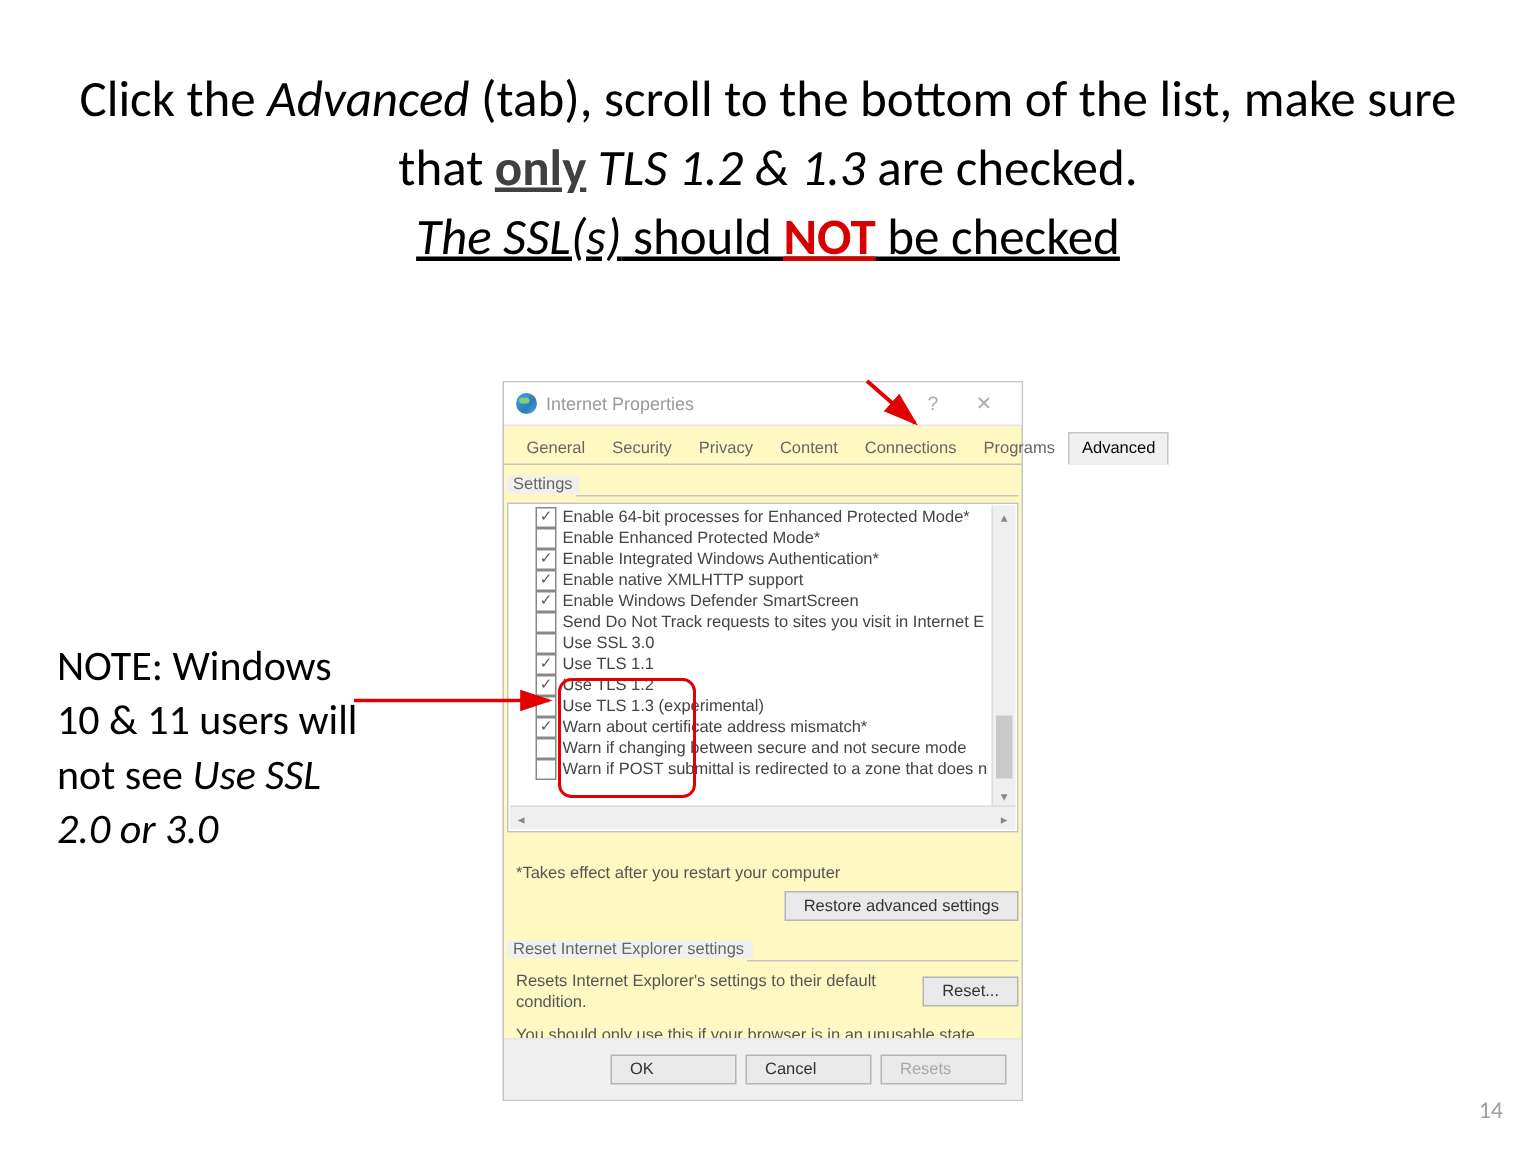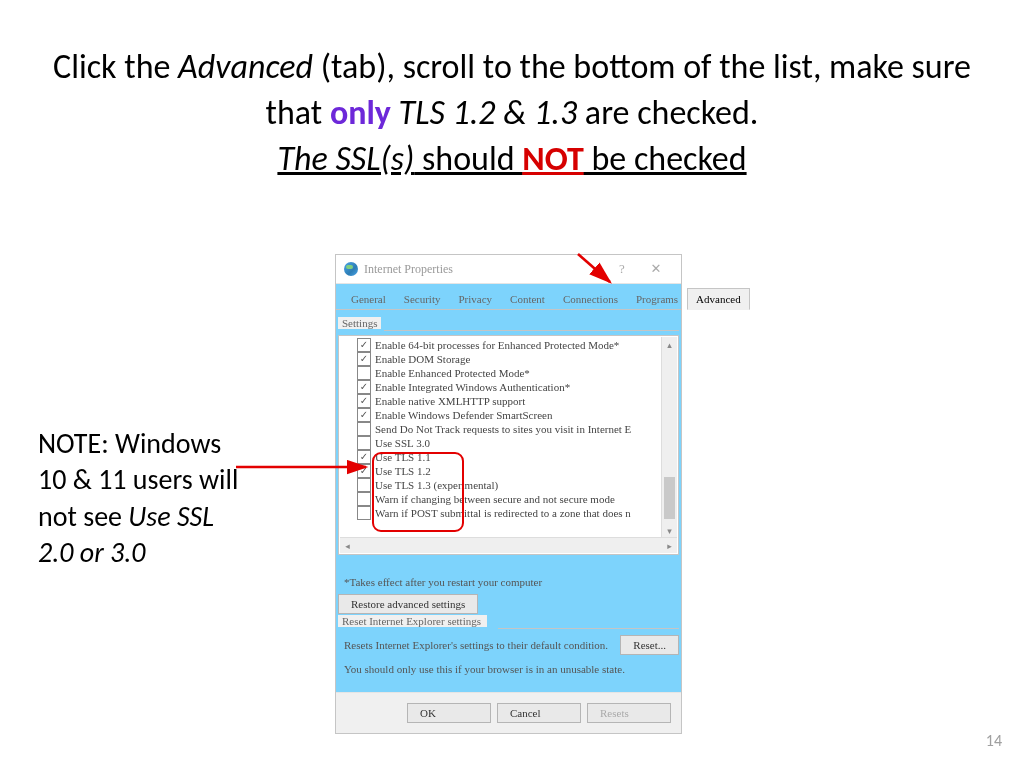--- a/index.html
+++ b/index.html
@@ -1,28 +1,28 @@
 <!DOCTYPE html>
 <html><head>
 <meta charset="utf-8">
 <style>
   html,body{margin:0;padding:0;width:1024px;height:768px;font-family:Calibri,Arial,sans-serif;background:#fff;color:#000;overflow:hidden}
   .slide{position:relative;width:1024px;height:768px}
   .heading{position:absolute;left:50px;right:50px;top:44px;text-align:center;font-size:34px;line-height:1.35}
   .heading .ital{font-style:italic}
-  .heading .only{color:#6d28d9;font-weight:700;}
+  .heading .only{color:#404040;font-weight:700;text-decoration:underline}
   .heading .not{color:#d60000;font-weight:700;text-decoration:underline}
   .heading .ul{text-decoration:underline}
   .heading .ul .ital{}
   .note{position:absolute;left:38px;top:426px;width:210px;font-size:28px;line-height:1.3}
   .note .ital{font-style:italic}
   .pagenum{position:absolute;right:22px;bottom:18px;color:#a0a0a0;font-size:16px}
 
   
-  .dlg{position:absolute;left:335px;top:254px;width:345px;height:478px;background:#7dd3fc;border:1px solid #c5c5c5;font-family:Liberation Serif, serif;font-size:11px;color:#555}
+  .dlg{position:absolute;left:335px;top:254px;width:345px;height:478px;background:#fef9c3;border:1px solid #c5c5c5;font-family:Liberation Sans, sans-serif;font-size:11px;color:#555}
   .titlebar{height:28px;line-height:28px;padding:0 8px;background:#fff;border-bottom:1px solid #e5e5e5;display:flex;align-items:center}
   .titlebar .globe{width:14px;height:14px;margin-right:6px;border-radius:50%;background:linear-gradient(135deg,#4aa5e8 0%,#2d7db5 60%,#4aa5e8 100%);position:relative}
   .titlebar .globe::after{content:"";position:absolute;left:2px;top:3px;width:7px;height:4px;background:#7fcf7f;border-radius:2px}
   .titlebar .title{flex:1;color:#9a9a9a;font-size:12px}
   .titlebar .winbtn{width:34px;text-align:center;color:#aaa;font-size:13px}
   .tabs{display:flex;padding:4px 6px 0 6px;gap:0;border-bottom:1px solid #c5c5c5;font-size:11px}
   .tab{padding:4px 8px;color:#666;border:1px solid transparent;border-bottom:none;cursor:pointer}
   .tab.active{background:#f0f0f0;border:1px solid #c5c5c5;border-bottom:1px solid #f0f0f0;margin-bottom:-1px;color:#000}
   .body{padding:8px 2px}
   .fieldset{position:relative;margin-top:6px;padding-top:6px}
@@ -35,21 +35,21 @@
   .cb{width:12px;height:12px;border:1px solid #888;margin-right:4px;display:inline-flex;align-items:center;justify-content:center;font-size:10px;color:#555;flex:0 0 auto}
   .cb.checked::before{content:"✓";display:block;line-height:10px}
   .vscroll{position:absolute;right:1px;top:1px;bottom:16px;width:15px;background:#efefef;border-left:1px solid #ddd}
   .vscroll .arrow{height:15px;display:flex;align-items:center;justify-content:center;color:#888;font-size:9px}
   .vscroll .thumb{position:absolute;left:2px;right:2px;top:140px;height:42px;background:#c9c9c9}
   .hscroll{position:absolute;left:1px;right:1px;bottom:1px;height:15px;background:#efefef;border-top:1px solid #ddd;display:flex;justify-content:space-between;align-items:center}
   .hscroll .arrow{width:15px;text-align:center;color:#888;font-size:9px}
   .caption{font-size:11px;color:#555;margin:21px 0 6px 6px}
   .btn{display:inline-block;border:1px solid #b5b5b5;background:#e9e9e9;padding:3px 12px;font-size:11px;color:#333;cursor:pointer}
   .btn.disabled{color:#aaa}
-  .rightbtn{text-align:left;margin:2px 0 4px 0}
+  .rightbtn{text-align:right;margin:2px 0 4px 0}
   .resetrow{display:flex;align-items:center;gap:10px;margin-top:6px;padding-left:6px}
   .resetrow .txt{flex:1;font-size:11px;color:#555;line-height:1.3}
   .footer{position:absolute;left:0;right:0;bottom:0;height:40px;background:#f0f0f0;border-top:1px solid #e5e5e5;display:flex;justify-content:flex-end;align-items:center;gap:6px;padding-right:10px}
   .footer .btn{min-width:58px;text-align:left}
   .redbox{position:absolute;border:2.2px solid #e30000;border-radius:9px;pointer-events:none}
   .outline1{left:372px;top:452px;width:88px;height:76px}
 
   
   .arrow-svg{position:absolute;pointer-events:none}
 </style>
@@ -87,24 +87,20 @@
         <span class="legend">Settings</span>
         <div class="line" style="margin-left:46px"></div>
         <div class="listwrap">
           <div class="listbox">
             <div class="listinner" id="settings-list">
                 <div class="row">
                   <span class="cb checked"></span>
                   <span>Enable 64-bit processes for Enhanced Protected Mode*</span>
                 </div>
                 <div class="row">
-                  <span class="cb checked"></span>
-                  <span>Enable DOM Storage</span>
-                </div>
-                <div class="row">
                   <span class="cb"></span>
                   <span>Enable Enhanced Protected Mode*</span>
                 </div>
                 <div class="row">
                   <span class="cb checked"></span>
                   <span>Enable Integrated Windows Authentication*</span>
                 </div>
                 <div class="row">
                   <span class="cb checked"></span>
                   <span>Enable native XMLHTTP support</span>
@@ -125,20 +121,24 @@
                   <span class="cb checked"></span>
                   <span>Use TLS 1.1</span>
                 </div>
                 <div class="row">
                   <span class="cb checked"></span>
                   <span>Use TLS 1.2</span>
                 </div>
                 <div class="row">
                   <span class="cb"></span>
                   <span>Use TLS 1.3 (experimental)</span>
+                </div>
+                <div class="row">
+                  <span class="cb checked"></span>
+                  <span>Warn about certificate address mismatch*</span>
                 </div>
                 <div class="row">
                   <span class="cb"></span>
                   <span>Warn if changing between secure and not secure mode</span>
                 </div>
                 <div class="row">
                   <span class="cb"></span>
                   <span>Warn if POST submittal is redirected to a zone that does n</span>
                 </div>
               </div>
@@ -152,21 +152,21 @@
               <span class="arrow">▸</span>
             </div>
           </div>
         </div>
         <div class="caption">*Takes effect after you restart your computer</div>
         <div class="rightbtn">
           <span class="btn">Restore advanced settings</span>
         </div>
       </div>
 
-      <div class="fieldset" style="margin-top:8px">
+      <div class="fieldset" style="margin-top:20px">
         <span class="legend" style="padding-right:6px">Reset Internet Explorer settings</span>
         <div class="line" style="margin-left:160px"></div>
         <div class="resetrow">
           <div class="txt">Resets Internet Explorer's settings to their default condition.</div>
           <span class="btn">Reset...</span>
         </div>
         <div class="txt" style="padding:8px 6px 0 6px">You should only use this if your browser is in an unusable state.</div>
       </div>
     </div>
     <div class="footer">

